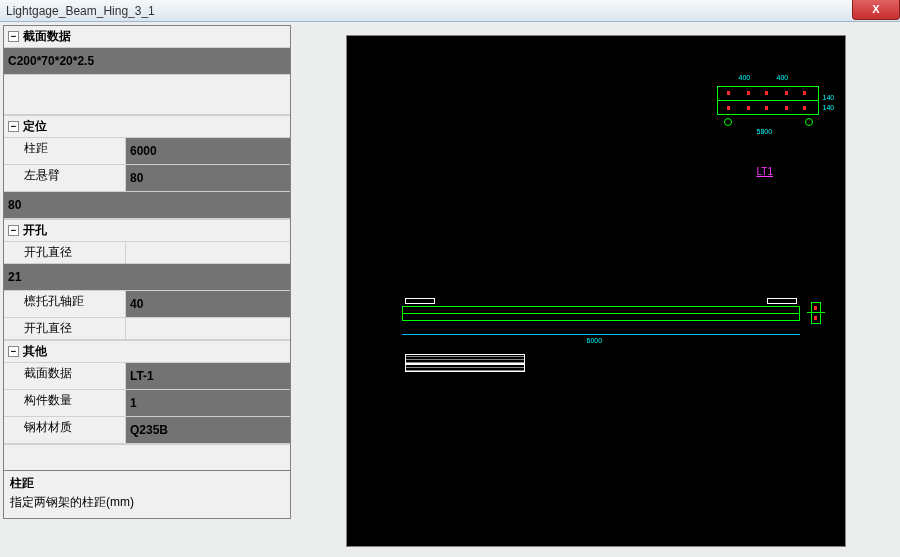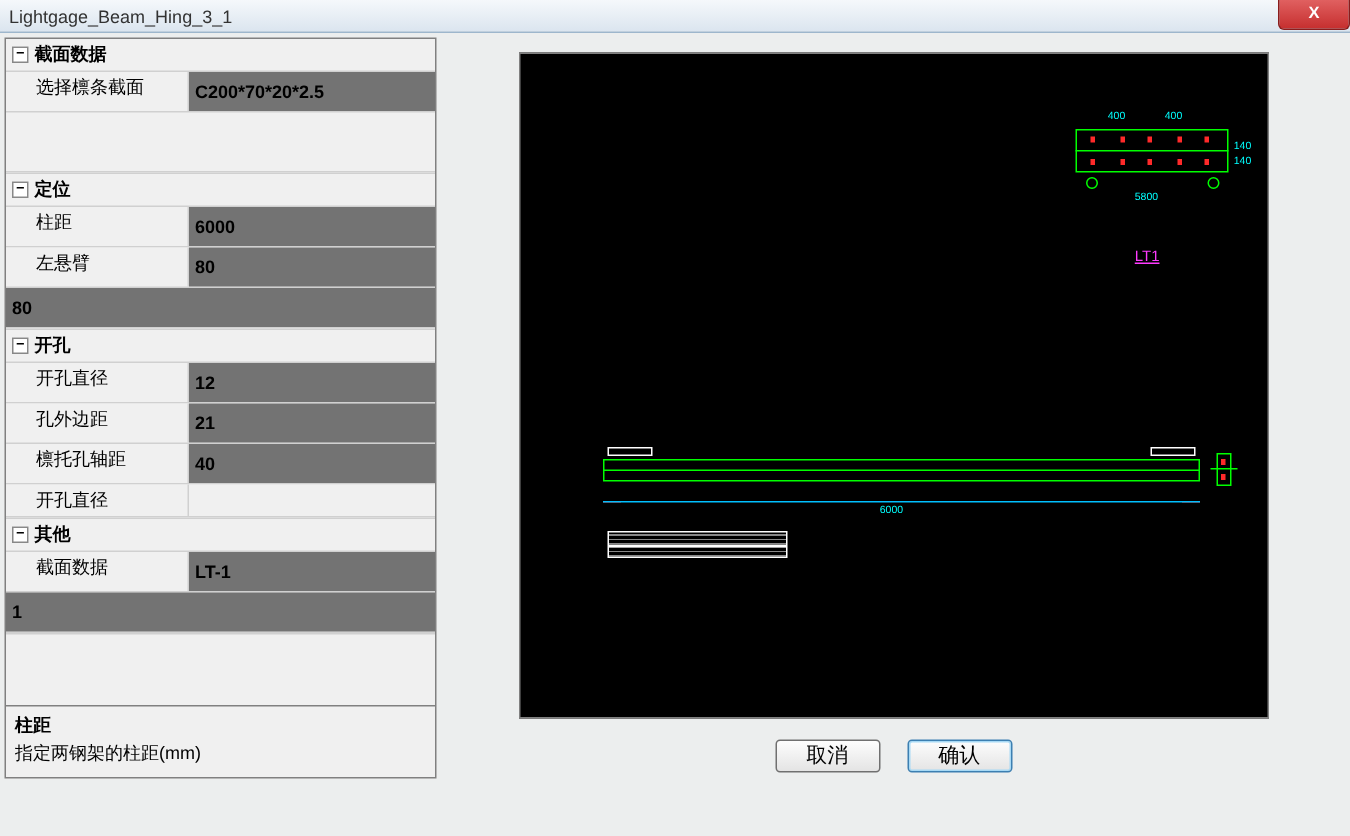--- a/index.html
+++ b/index.html
@@ -112,21 +112,21 @@
   }
   .canvas-wrap {
     flex: 1;
     display: flex;
     align-items: center;
     justify-content: center;
     padding: 10px;
   }
   .canvas {
     width: 500px;
-    height: 444px;
+    height: 512px;
     background: #000;
     position: relative;
     border: 1px solid #808080;
   }
   .btn-row {
     height: 34px;
     display: flex;
     align-items: center;
     justify-content: center;
     gap: 18px;
@@ -167,21 +167,20 @@
 
 <div class="content">
   <div class="left-panel">
     <div class="prop-tree">
 
       <div class="group-header">
         <span class="expander">−</span>
         <span>截面数据</span>
       </div>
       <div class="prop-row">
-        <div class="prop-label">选择檩条截面</div>
         <div class="prop-value">C200*70*20*2.5</div>
       </div>
       <div style="height:40px;border-bottom:1px solid #d0d0d0"></div>
 
       <div class="group-header">
         <span class="expander">−</span>
         <span>定位</span>
       </div>
       <div class="prop-row">
         <div class="prop-label">柱距</div>
@@ -194,44 +193,47 @@
       <div class="prop-row">
         <div class="prop-value">80</div>
       </div>
 
       <div class="group-header">
         <span class="expander">−</span>
         <span>开孔</span>
       </div>
       <div class="prop-row">
         <div class="prop-label">开孔直径</div>
-        <div class="prop-value">12</div>
-      </div>
-      <div class="prop-row">
-        <div class="prop-label">孔外边距</div>
+      </div>
+      <div class="prop-row">
         <div class="prop-value">21</div>
       </div>
       <div class="prop-row">
         <div class="prop-label">檩托孔轴距</div>
         <div class="prop-value">40</div>
       </div>
       <div class="prop-row">
         <div class="prop-label">开孔直径</div>
       </div>
 
       <div class="group-header">
         <span class="expander">−</span>
         <span>其他</span>
       </div>
       <div class="prop-row">
         <div class="prop-label">截面数据</div>
         <div class="prop-value">LT-1</div>
       </div>
       <div class="prop-row">
+        <div class="prop-label">构件数量</div>
         <div class="prop-value">1</div>
+      </div>
+      <div class="prop-row">
+        <div class="prop-label">钢材材质</div>
+        <div class="prop-value">Q235B</div>
       </div>
       <div class="prop-row">
       </div>
 
     </div>
     <div class="desc-panel">
       <div class="desc-title">柱距</div>
       <div>指定两钢架的柱距(mm)</div>
     </div>
   </div>

